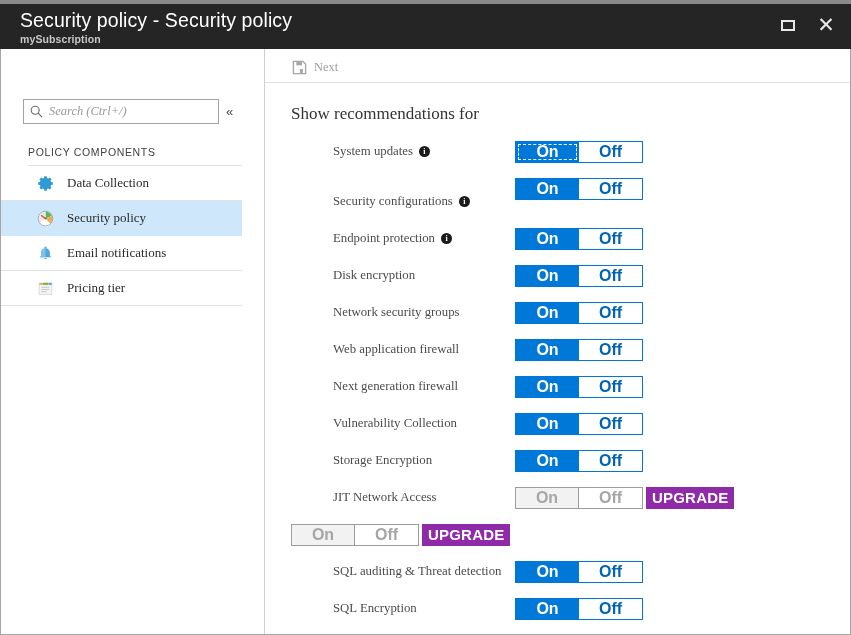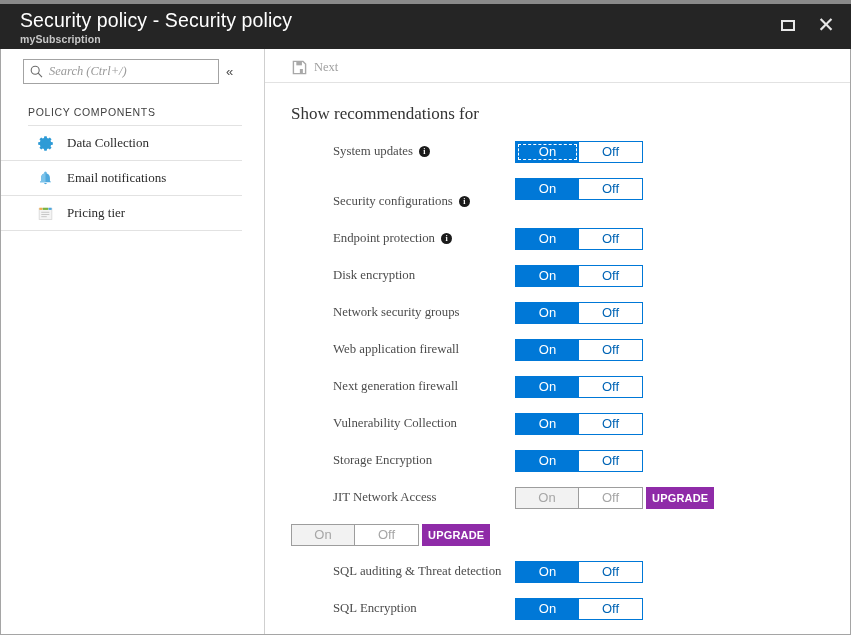--- a/index.html
+++ b/index.html
@@ -108,20 +108,21 @@
     flex: 0 0 264px;
     box-sizing: border-box;
     border-right: 1px solid #cfcfcf;
     background: #ffffff;
     position: relative;
   }
   .search-row {
     display: flex;
     align-items: center;
     padding: 10px 0 0 22px;
+    margin-top: 40px;
   }
   .search-box {
     width: 196px;
     height: 25px;
     box-sizing: border-box;
     border: 1px solid #a3a3a3;
     background: #ffffff;
     display: flex;
     align-items: center;
     padding: 0 6px;
@@ -264,22 +265,22 @@
     width: 128px;
     box-sizing: border-box;
     border: 1px solid #0078d7;
     cursor: pointer;
   }
   .toggle .seg {
     flex: 1 1 50%;
     display: flex;
     align-items: center;
     justify-content: center;
-    font-size: 13px;
-    font-weight: normal;
+    font-size: 16px;
+    font-weight: bold;
     box-sizing: border-box;
   }
   .toggle .seg.on {
     background: #0078d7;
     color: #ffffff;
   }
   .toggle .seg.off {
     background: #ffffff;
     color: #0064b5;
   }
@@ -298,21 +299,21 @@
   }
   .toggle.disabled .seg.off {
     background: #ffffff;
     color: #a6a6a6;
   }
 
   .upgrade-badge {
     margin-left: 3px;
     background: #8f2ba8;
     color: #ffffff;
-    font-size: 11px;
+    font-size: 15px;
     font-weight: bold;
     letter-spacing: 0.2px;
     padding: 4px 6px 4px 6px;
     height: 22px;
     box-sizing: border-box;
     display: flex;
     align-items: center;
     cursor: pointer;
   }
 </style>
@@ -361,20 +362,34 @@
         <li class="nav-item">
           <span class="nav-icon">
             <svg width="17" height="17" viewBox="0 0 20 20">
               <path d="M10 6.6a3.4 3.4 0 1 0 0 6.8 3.4 3.4 0 0 0 0-6.8zm0 5a1.6 1.6 0 1 1 0-3.2 1.6 1.6 0 0 1 0 3.2z" fill="#2e9bd6"></path>
               <path d="M11.4 1.4h-2.8l-.4 2.1a6.6 6.6 0 0 0-1.5.6L4.9 2.9 2.9 4.9l1.2 1.8a6.6 6.6 0 0 0-.6 1.5l-2.1.4v2.8l2.1.4c.14.53.34 1.03.6 1.5l-1.2 1.8 2 2 1.8-1.2c.47.26.97.46 1.5.6l.4 2.1h2.8l.4-2.1c.53-.14 1.03-.34 1.5-.6l1.8 1.2 2-2-1.2-1.8c.26-.47.46-.97.6-1.5l2.1-.4V8.6l-2.1-.4a6.6 6.6 0 0 0-.6-1.5l1.2-1.8-2-2-1.8 1.2a6.6 6.6 0 0 0-1.5-.6z" fill="#2e9bd6"></path>
             </svg>
           </span>
           <span class="nav-label">Data Collection</span>
         </li>
 
+        <li class="nav-item selected">
+          <span class="nav-icon">
+            <svg width="17" height="17" viewBox="0 0 20 20">
+              <circle cx="10" cy="10" r="8.6" fill="#ffffff" stroke="#9aa0a6" stroke-width="1.1"></circle>
+              <path d="M10 10 L10 2.2 A7.8 7.8 0 0 1 17.3 7.2 Z" fill="#5cb85c"></path>
+              <path d="M10 10 L17.3 7.2 A7.8 7.8 0 0 1 15.3 16.1 Z" fill="#f0ad4e"></path>
+              <path d="M10 10 L15.3 16.1 A7.8 7.8 0 0 1 3.6 14.6 Z" fill="#ffffff"></path>
+              <path d="M10 10 L3.6 14.6 A7.8 7.8 0 0 1 10 2.2 Z" fill="#e8e8e8"></path>
+              <line x1="10" y1="10" x2="5.3" y2="6.6" stroke="#d9534f" stroke-width="1.5" stroke-linecap="round"></line>
+              <circle cx="10" cy="10" r="1.3" fill="#6b6b6b"></circle>
+            </svg>
+          </span>
+          <span class="nav-label">Security policy</span>
+        </li>
 
         <li class="nav-item">
           <span class="nav-icon">
             <svg width="17" height="17" viewBox="0 0 20 20">
               <path d="M10 2.2c-.8 0-1.4.6-1.4 1.4v.5C6.3 4.7 4.8 6.7 4.8 9.2v3.5l-1.3 1.8h13l-1.3-1.8V9.2c0-2.5-1.5-4.5-3.8-5.1v-.5c0-.8-.6-1.4-1.4-1.4z" fill="#4fa8dd"></path>
               <path d="M8.2 15.4a1.9 1.9 0 0 0 3.6 0z" fill="#4fa8dd"></path>
               <path d="M10 2.2c-.8 0-1.4.6-1.4 1.4v.5C6.3 4.7 4.8 6.7 4.8 9.2v3.5l-1.3 1.8h6.5z" fill="#7cc3ea"></path>
             </svg>
           </span>
           <span class="nav-label">Email notifications</span>

